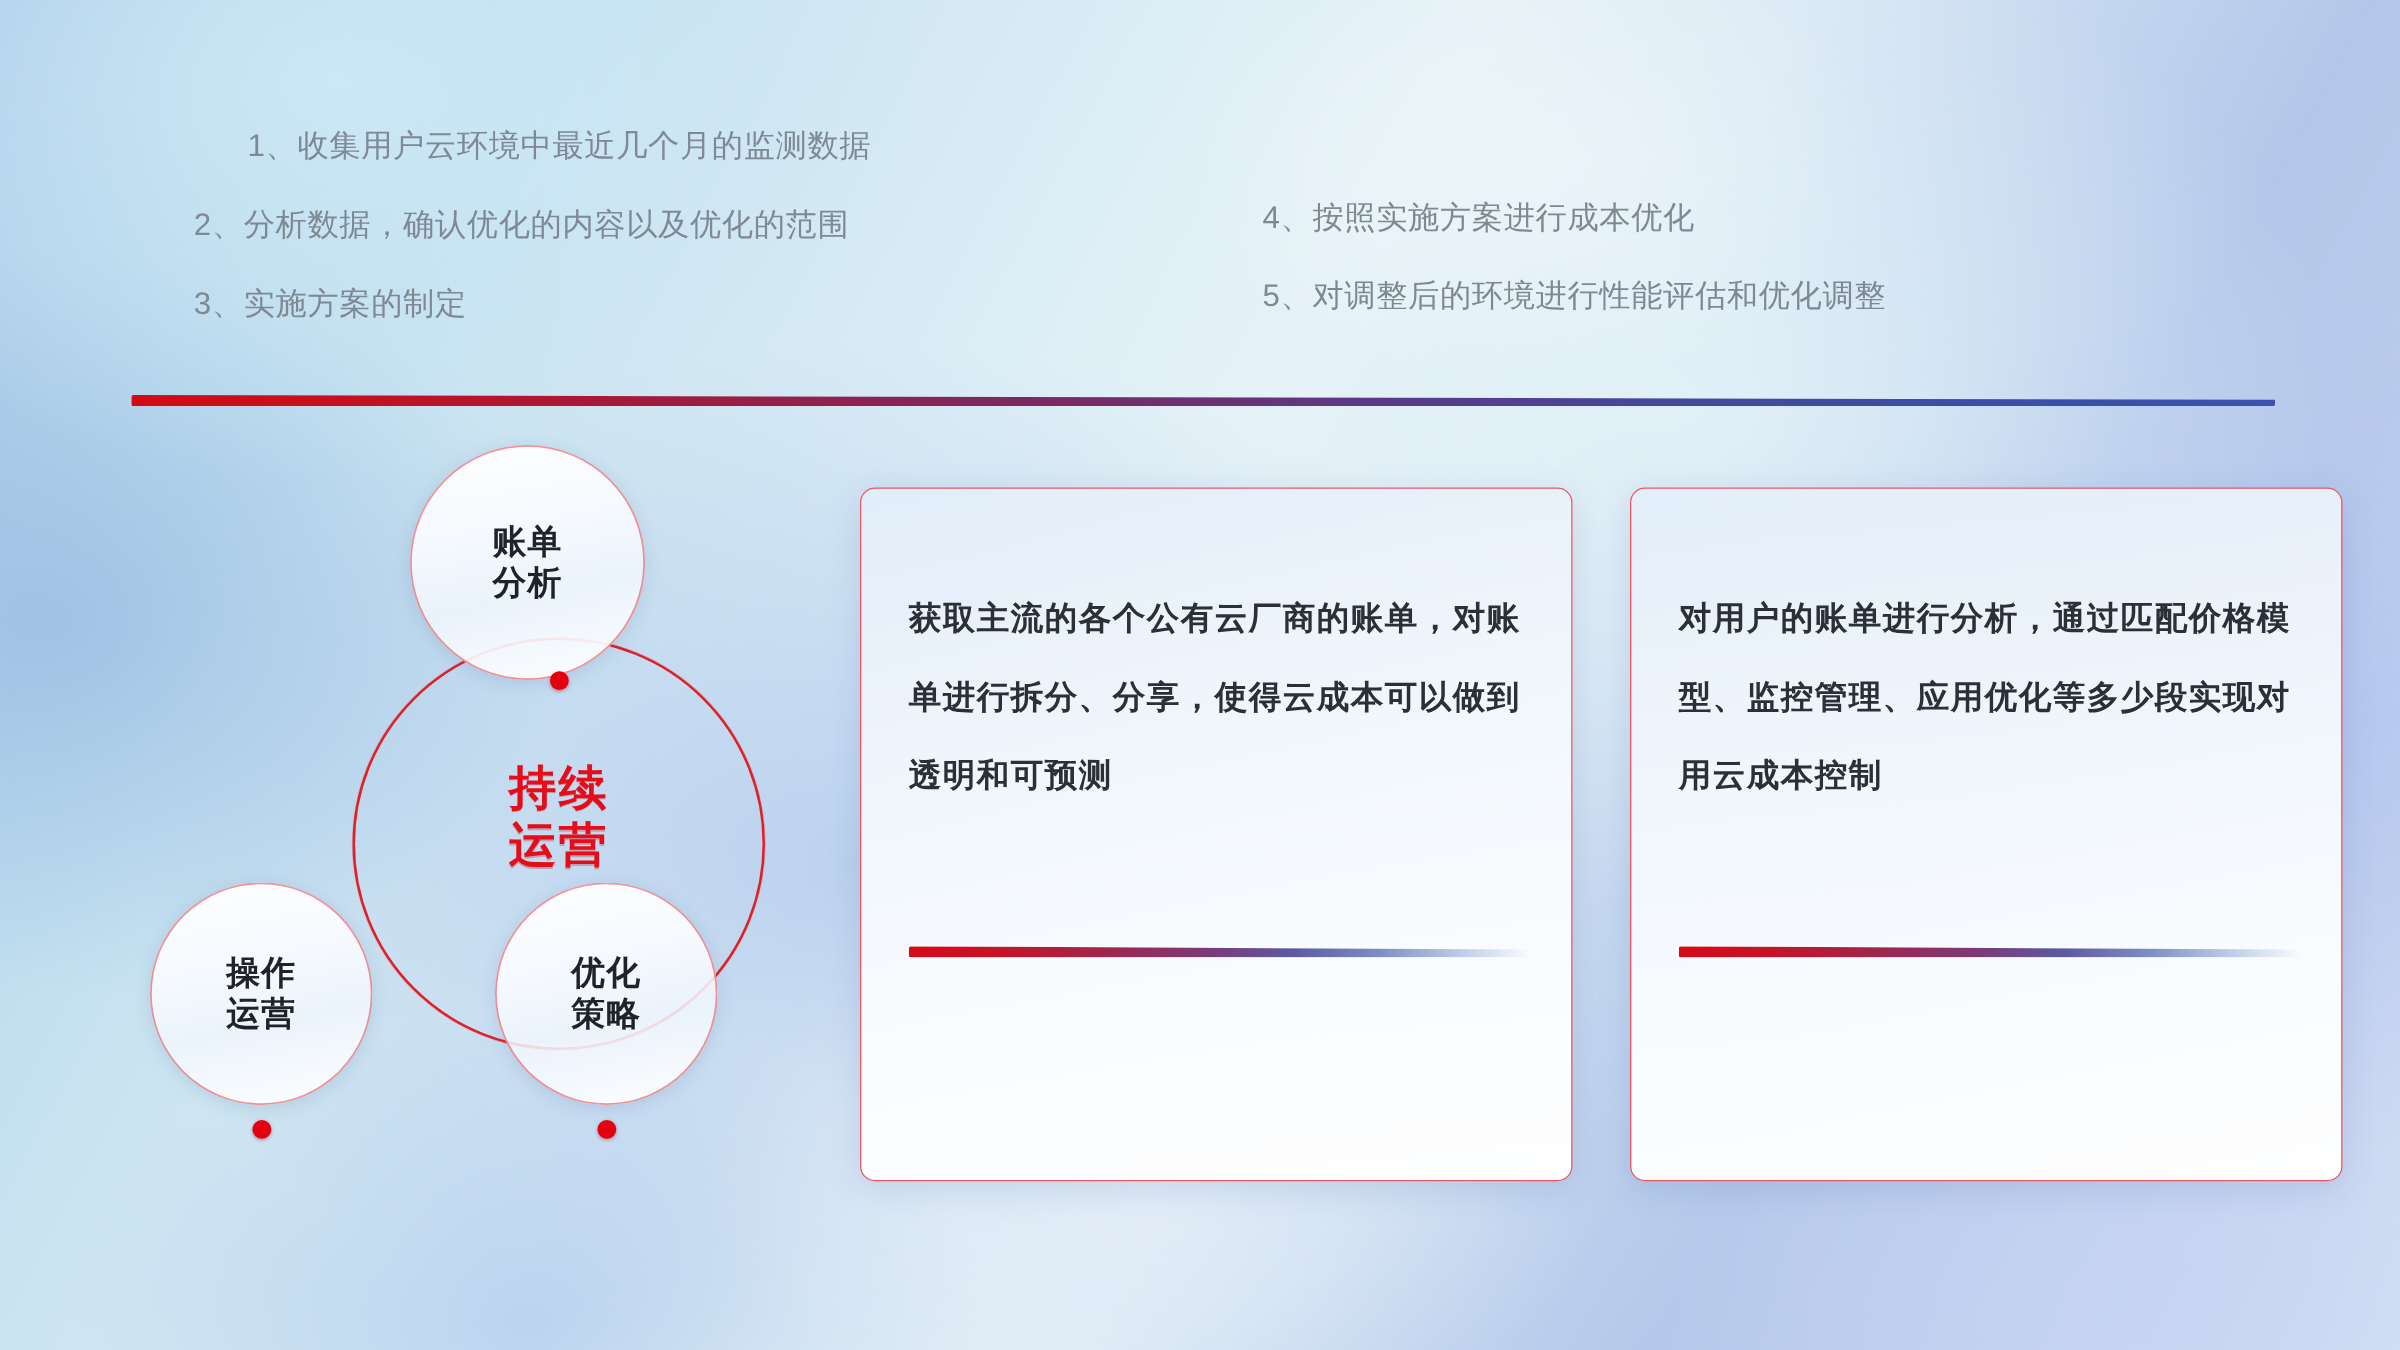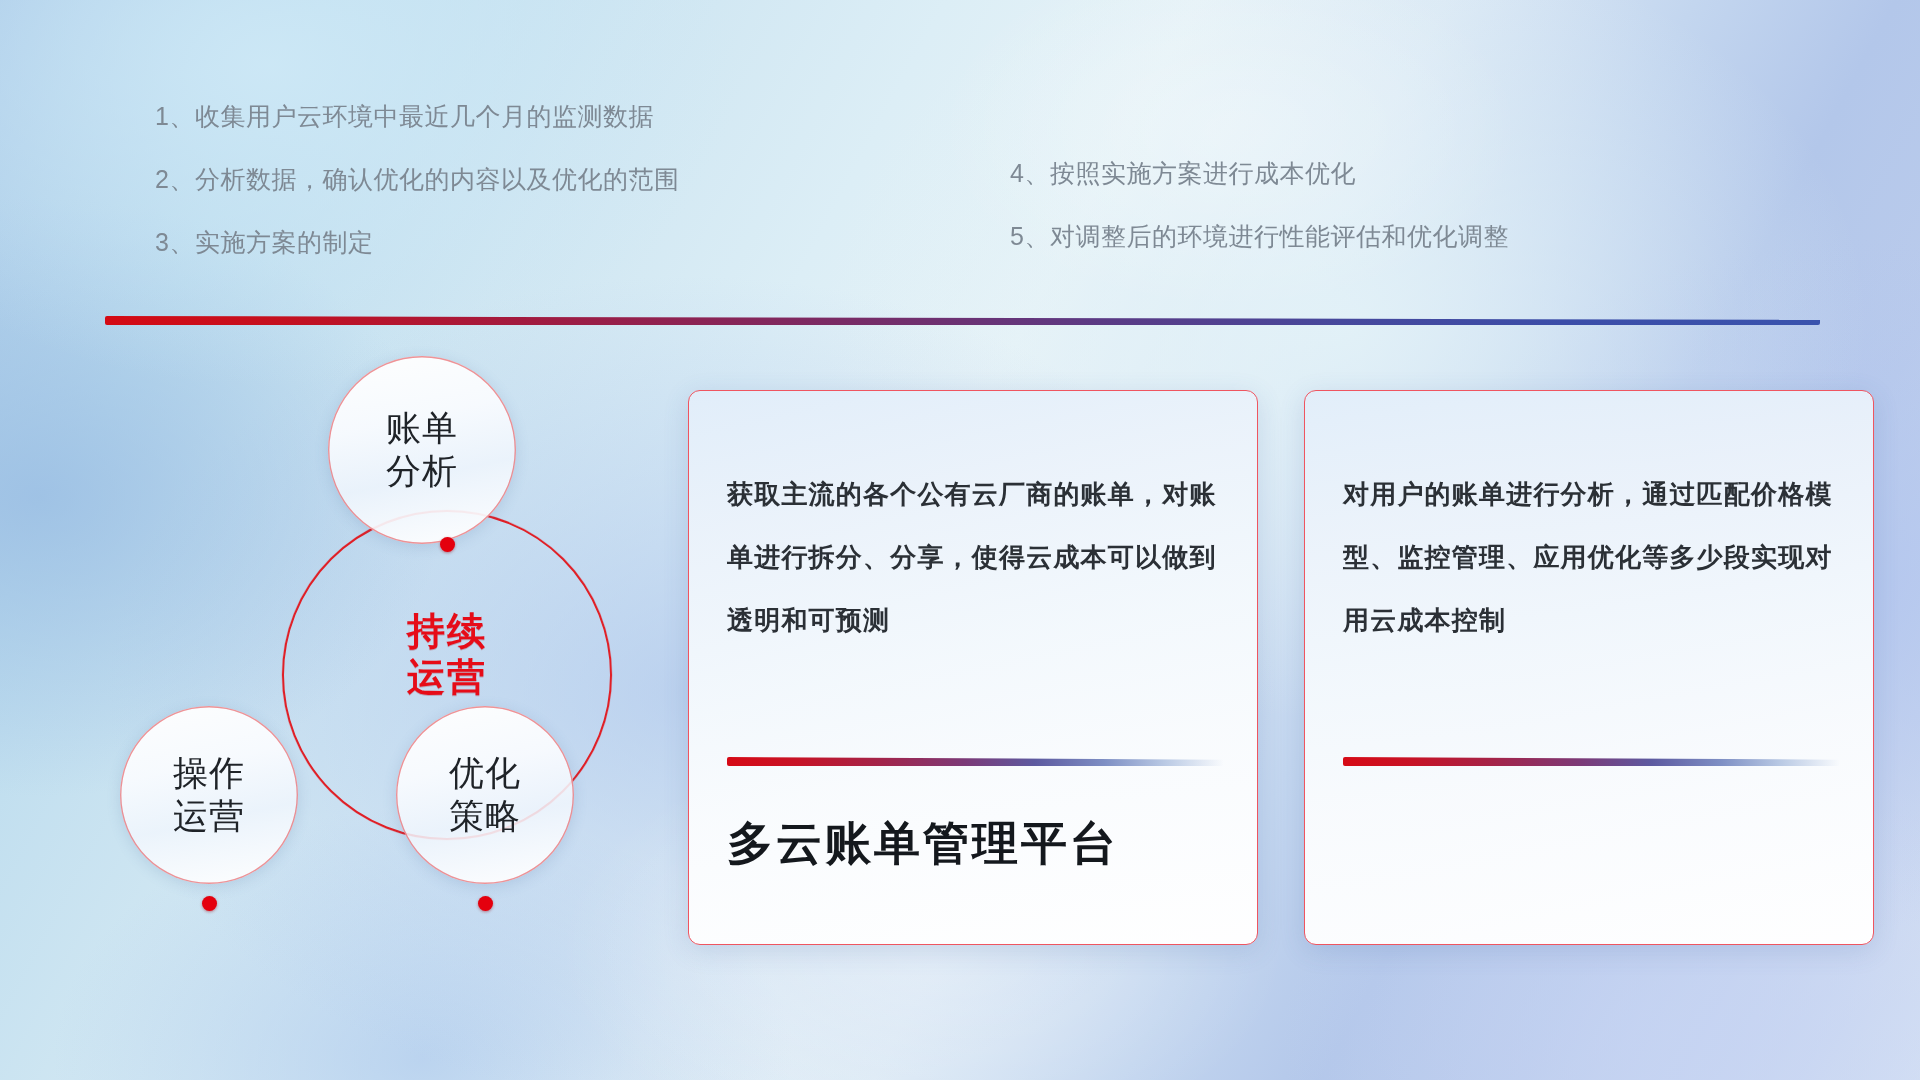--- a/index.html
+++ b/index.html
@@ -55,21 +55,21 @@
     position:absolute;
     color:#7e8994;
     font-size:25px;
     letter-spacing:.5px;
     white-space:nowrap;
     font-weight:400;
   }
   .col-a .step{ left:155px; }
   .col-b .step{ left:1010px; }
 
-  .col-a .s0{ top:100px; }
+  .col-a .s0{ top:100px;margin-left:43px; }
   .col-a .s1{ top:163px; }
   .col-a .s2{ top:226px; }
   .col-b .s0{ top:157px; }
   .col-b .s1{ top:220px; }
 
   
   .divider{
     position:absolute;
     left:105px; top:316px;
     width:1715px; height:9px;
@@ -101,22 +101,22 @@
         rgba(255,255,255,.97) 0%,
         rgba(250,252,255,.93) 35%,
         rgba(240,246,253,.86) 62%,
         rgba(255,255,255,.99) 100%);
     box-shadow:inset 0 0 0 1.4px rgba(228,60,66,.55),
                0 3px 14px rgba(70,110,160,.18);
     display:flex; align-items:center; justify-content:center;
   }
   .bubble .lbl{
     color:#1f2328;
-    font-size:35px;
-    font-weight:400;
+    font-size:27px;
+    font-weight:700;
     line-height:1.22;
     text-align:center;
     letter-spacing:1px;
   }
 
   .b-top{ left:232px; top:6px; width:188px; height:188px; }
   .b-left{ left:24px;  top:356px; width:178px; height:178px; }
   .b-right{ left:300px; top:356px; width:178px; height:178px; }
 
   .center-label{
@@ -255,21 +255,20 @@
     <div class="dot dot-top"></div>
     <div class="dot dot-bl"></div>
     <div class="dot dot-br"></div>
   </div>
 
   <div class="card c1">
     <div class="card-body">获取主流的各个公有云厂商的账单，对账单进行拆分、分享，使得云成本可以做到透明和可预测</div>
     <div class="card-rule">
         <i></i>
       </div>
-    <div class="card-title">多云账单管理平台</div>
   </div>
 
   <div class="card c2">
     <div class="card-body">对用户的账单进行分析，通过匹配价格模型、监控管理、应用优化等多少段实现对用云成本控制</div>
     <div class="card-rule">
         <i></i>
       </div>
   </div>
 
 </div>

